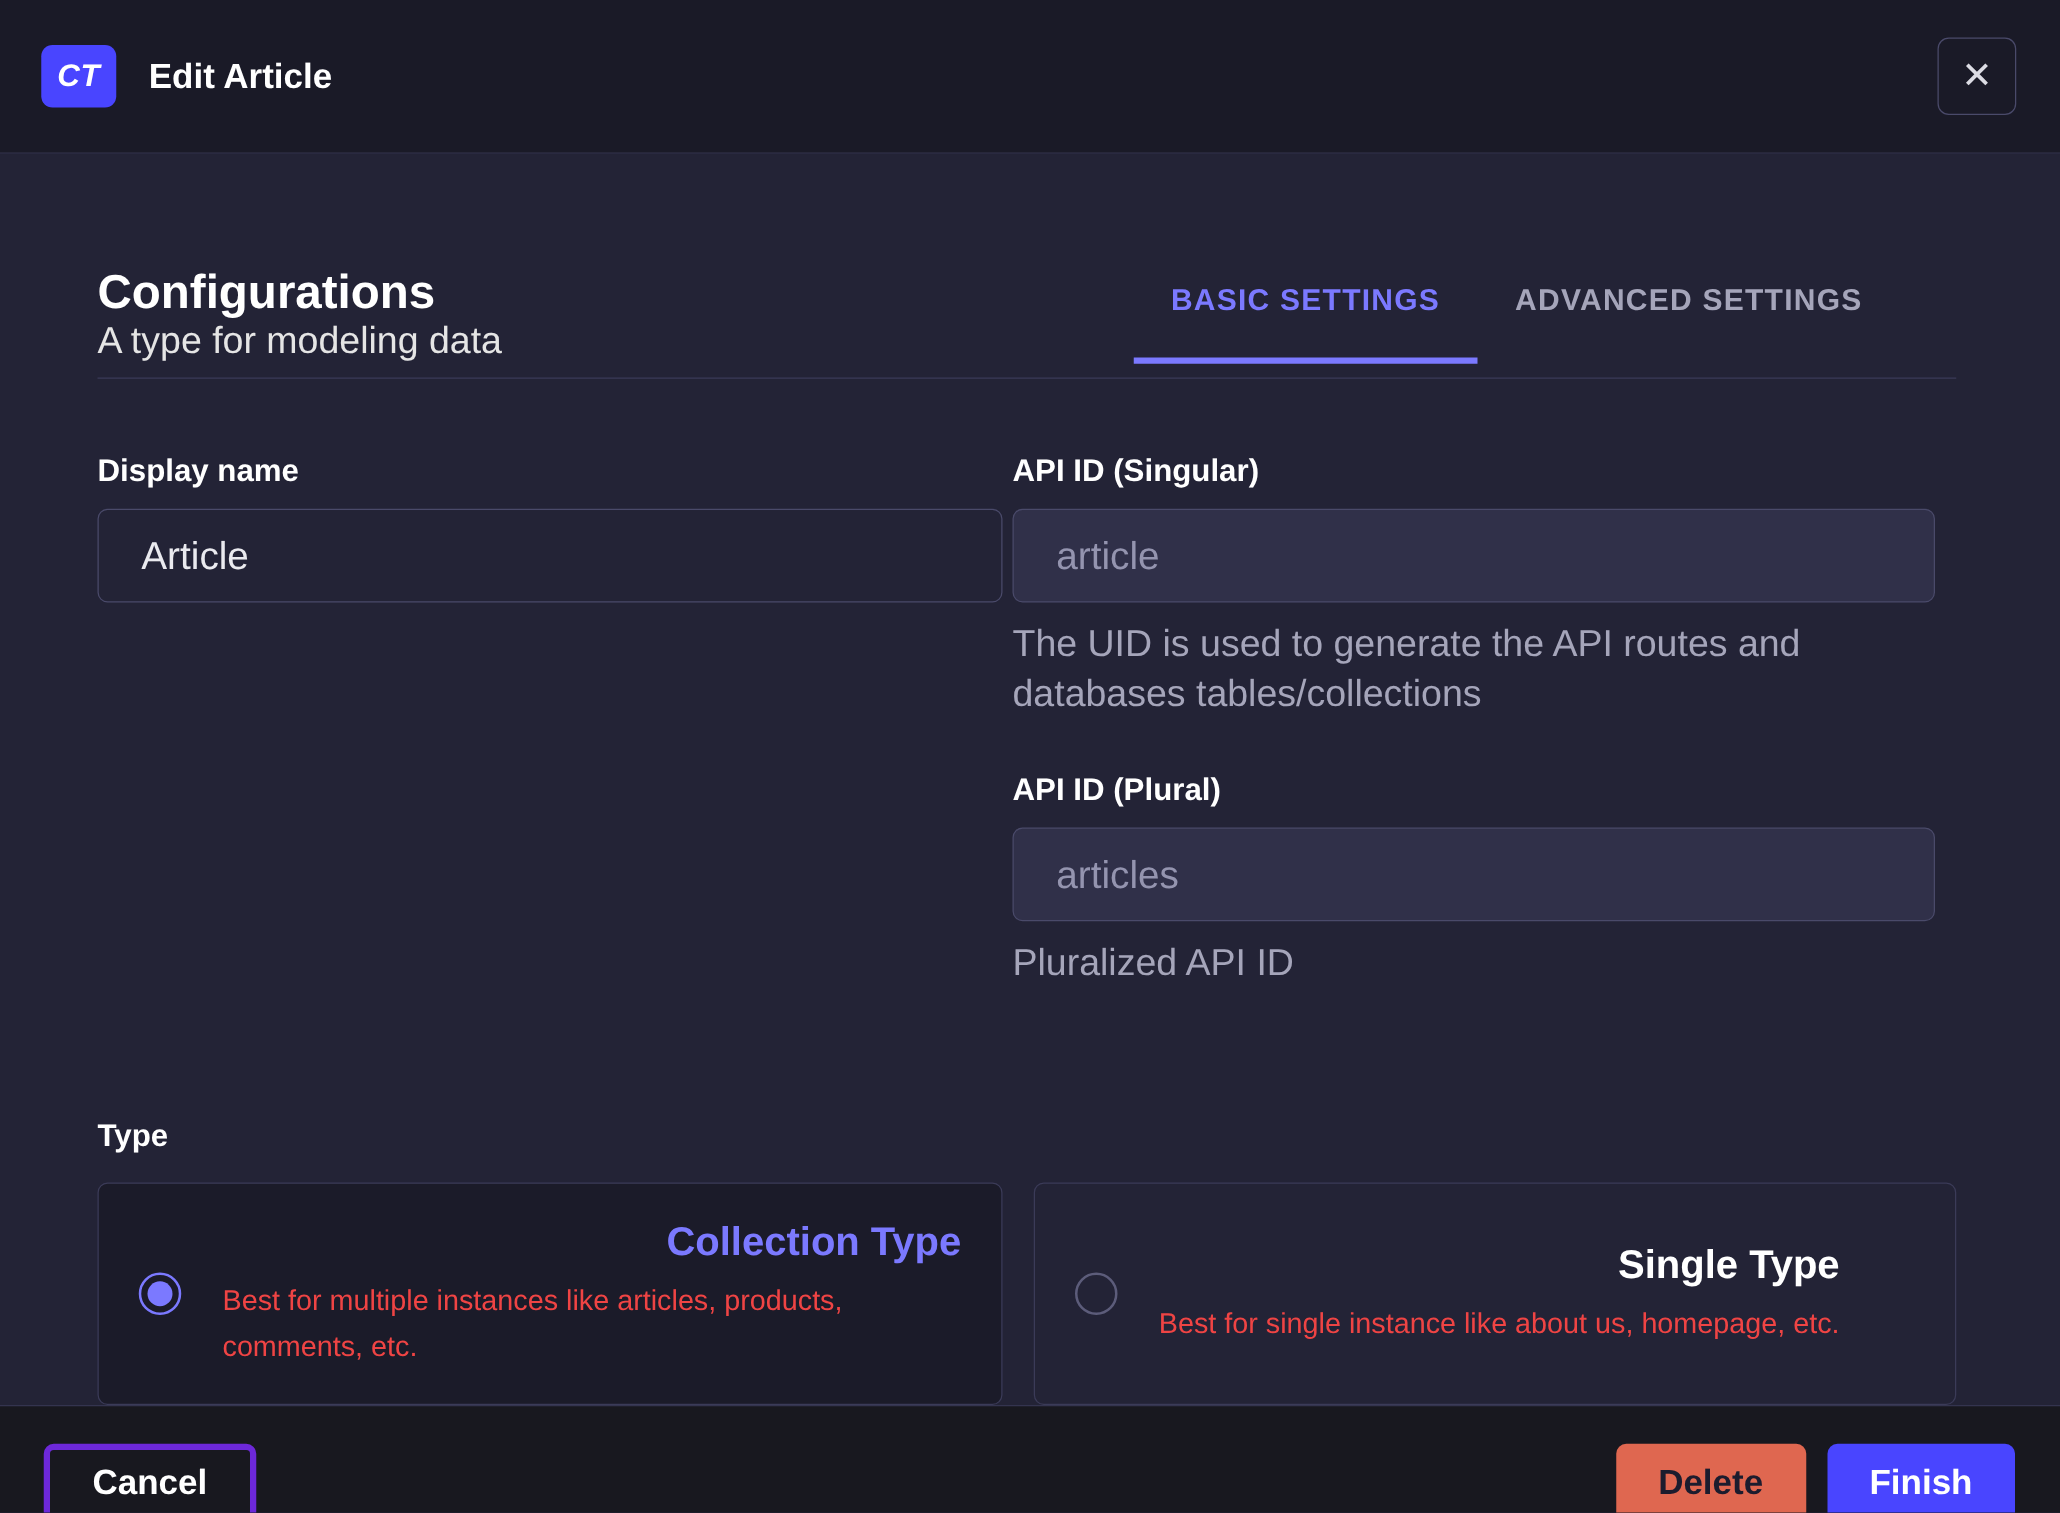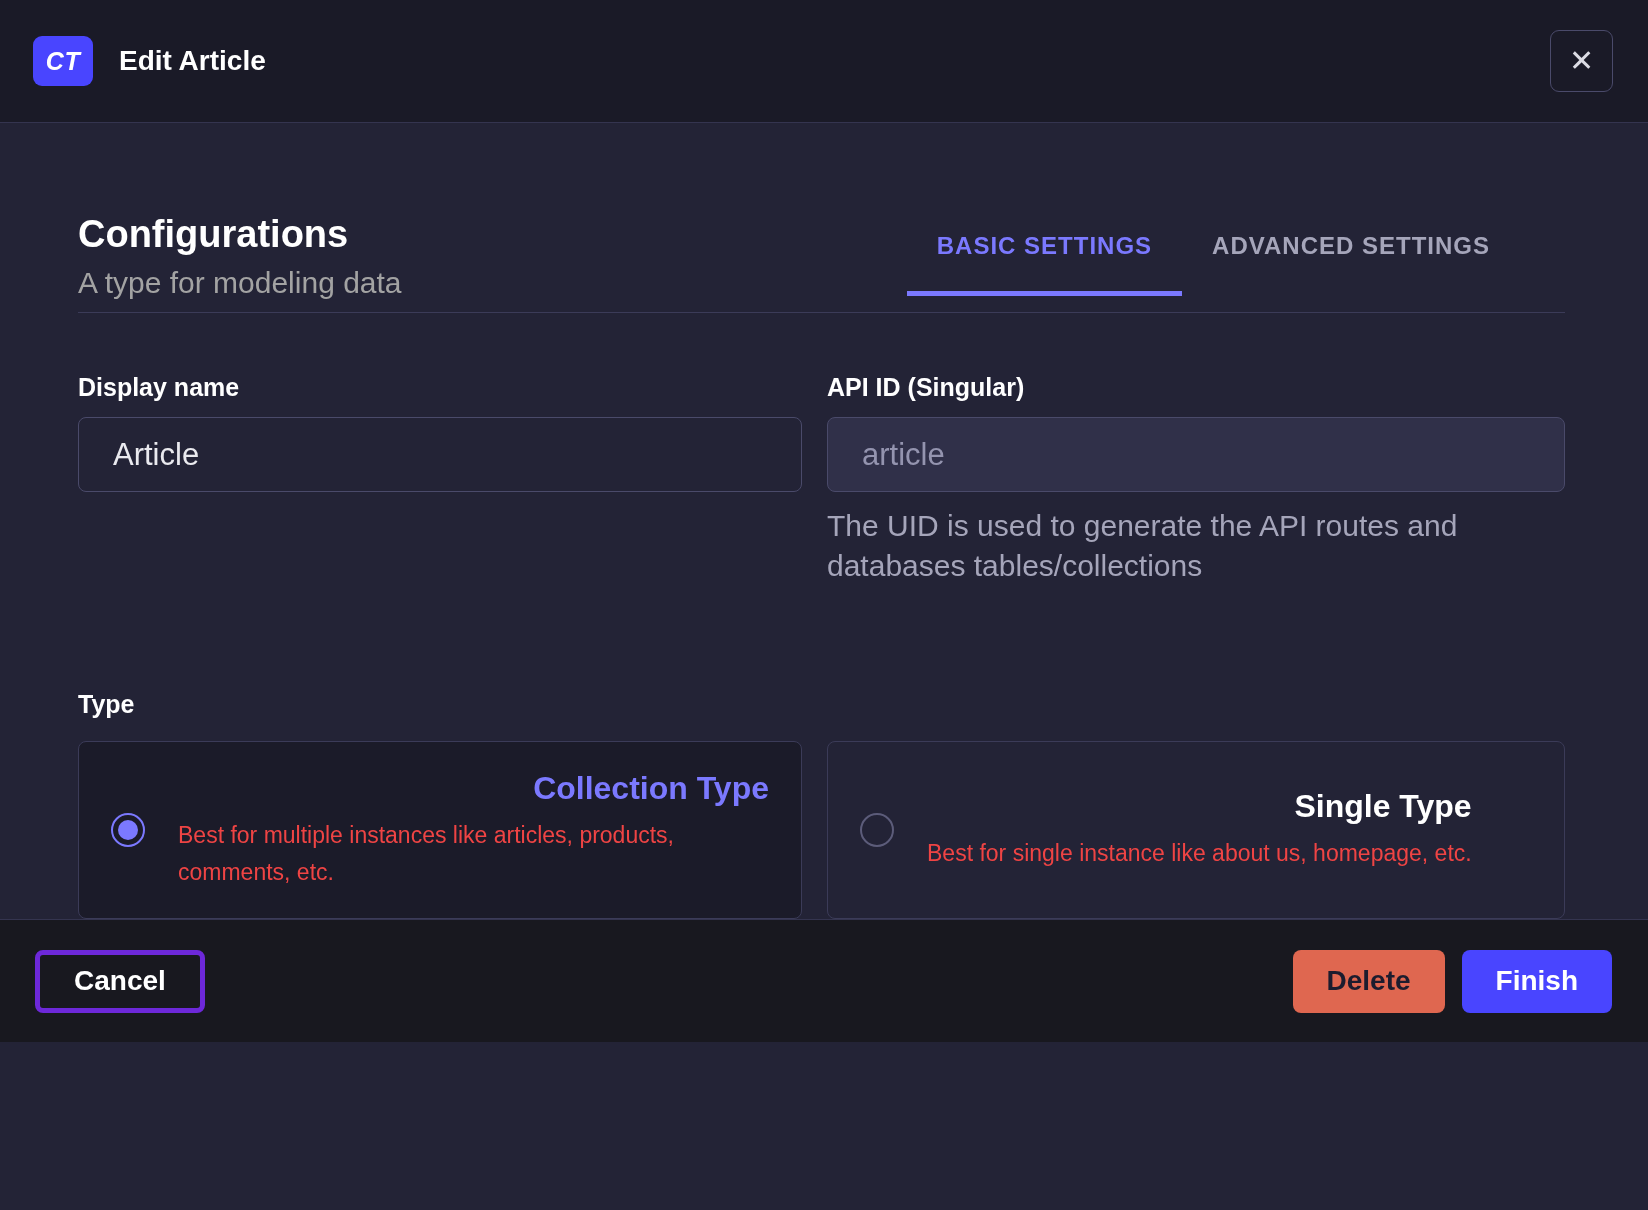--- a/index.html
+++ b/index.html
@@ -52,21 +52,21 @@
     padding: 90px 83px 0 78px;
   }
   .section-header {
     display: flex;
     justify-content: space-between;
     align-items: center;
     border-bottom: 1px solid #3b3b58;
   }
   .section-titles { padding-bottom: 12px; }
   .section-title { font-size: 38px; font-weight: 700; color: #ffffff; }
-  .section-subtitle { font-size: 30px; color: #a3a3a3; margin-top: 10px; }
+  .section-subtitle { font-size: 30px; color: #e5e5e5; margin-top: 0; }
   .tabs { display: flex; }
   .tab {
     position: relative;
     padding: 0 30px 34px 30px;
     font-size: 24px;
     font-weight: 600;
     letter-spacing: 1px;
     color: #a5a5ba;
     background: none; border: none; cursor: pointer;
     font-family: "Liberation Sans", sans-serif;
@@ -79,21 +79,21 @@
     height: 5px;
     background: #7b79ff;
   }
   .tab:last-child { margin-right: 45px; }
 
   
   .form-grid {
     margin-top: 60px;
     display: grid;
     grid-template-columns: 724px 738px;
-    column-gap: 25px;
+    column-gap: 8px;
   }
   .field-label { font-size: 25px; font-weight: 600; color: #ffffff; display: block; }
   .text-input {
     margin-top: 15px;
     width: 100%;
     height: 75px;
     background: transparent;
     border: 1px solid #4a4a6a;
     border-radius: 8px;
     padding: 18px 34px;
@@ -225,20 +225,25 @@
         </div>
       </div>
 
       <div class="form-col">
         <div class="field-block">
           <label class="field-label">API ID (Singular)</label>
           <input class="text-input disabled" type="text" readonly="" placeholder="article" style="">
           <div class="field-help">The UID is used to generate the API routes and databases tables/collections</div>
         </div>
 
+        <div class="field-block">
+          <label class="field-label">API ID (Plural)</label>
+          <input class="text-input disabled" type="text" readonly="" placeholder="articles" style="">
+          <div class="field-help">Pluralized API ID</div>
+        </div>
       </div>
     </div>
 
     <div class="type-section">
       <label class="field-label">Type</label>
       <div class="type-cards">
 
         <div class="type-card selected">
           <span class="radio"></span>
           <div class="type-card-text">

